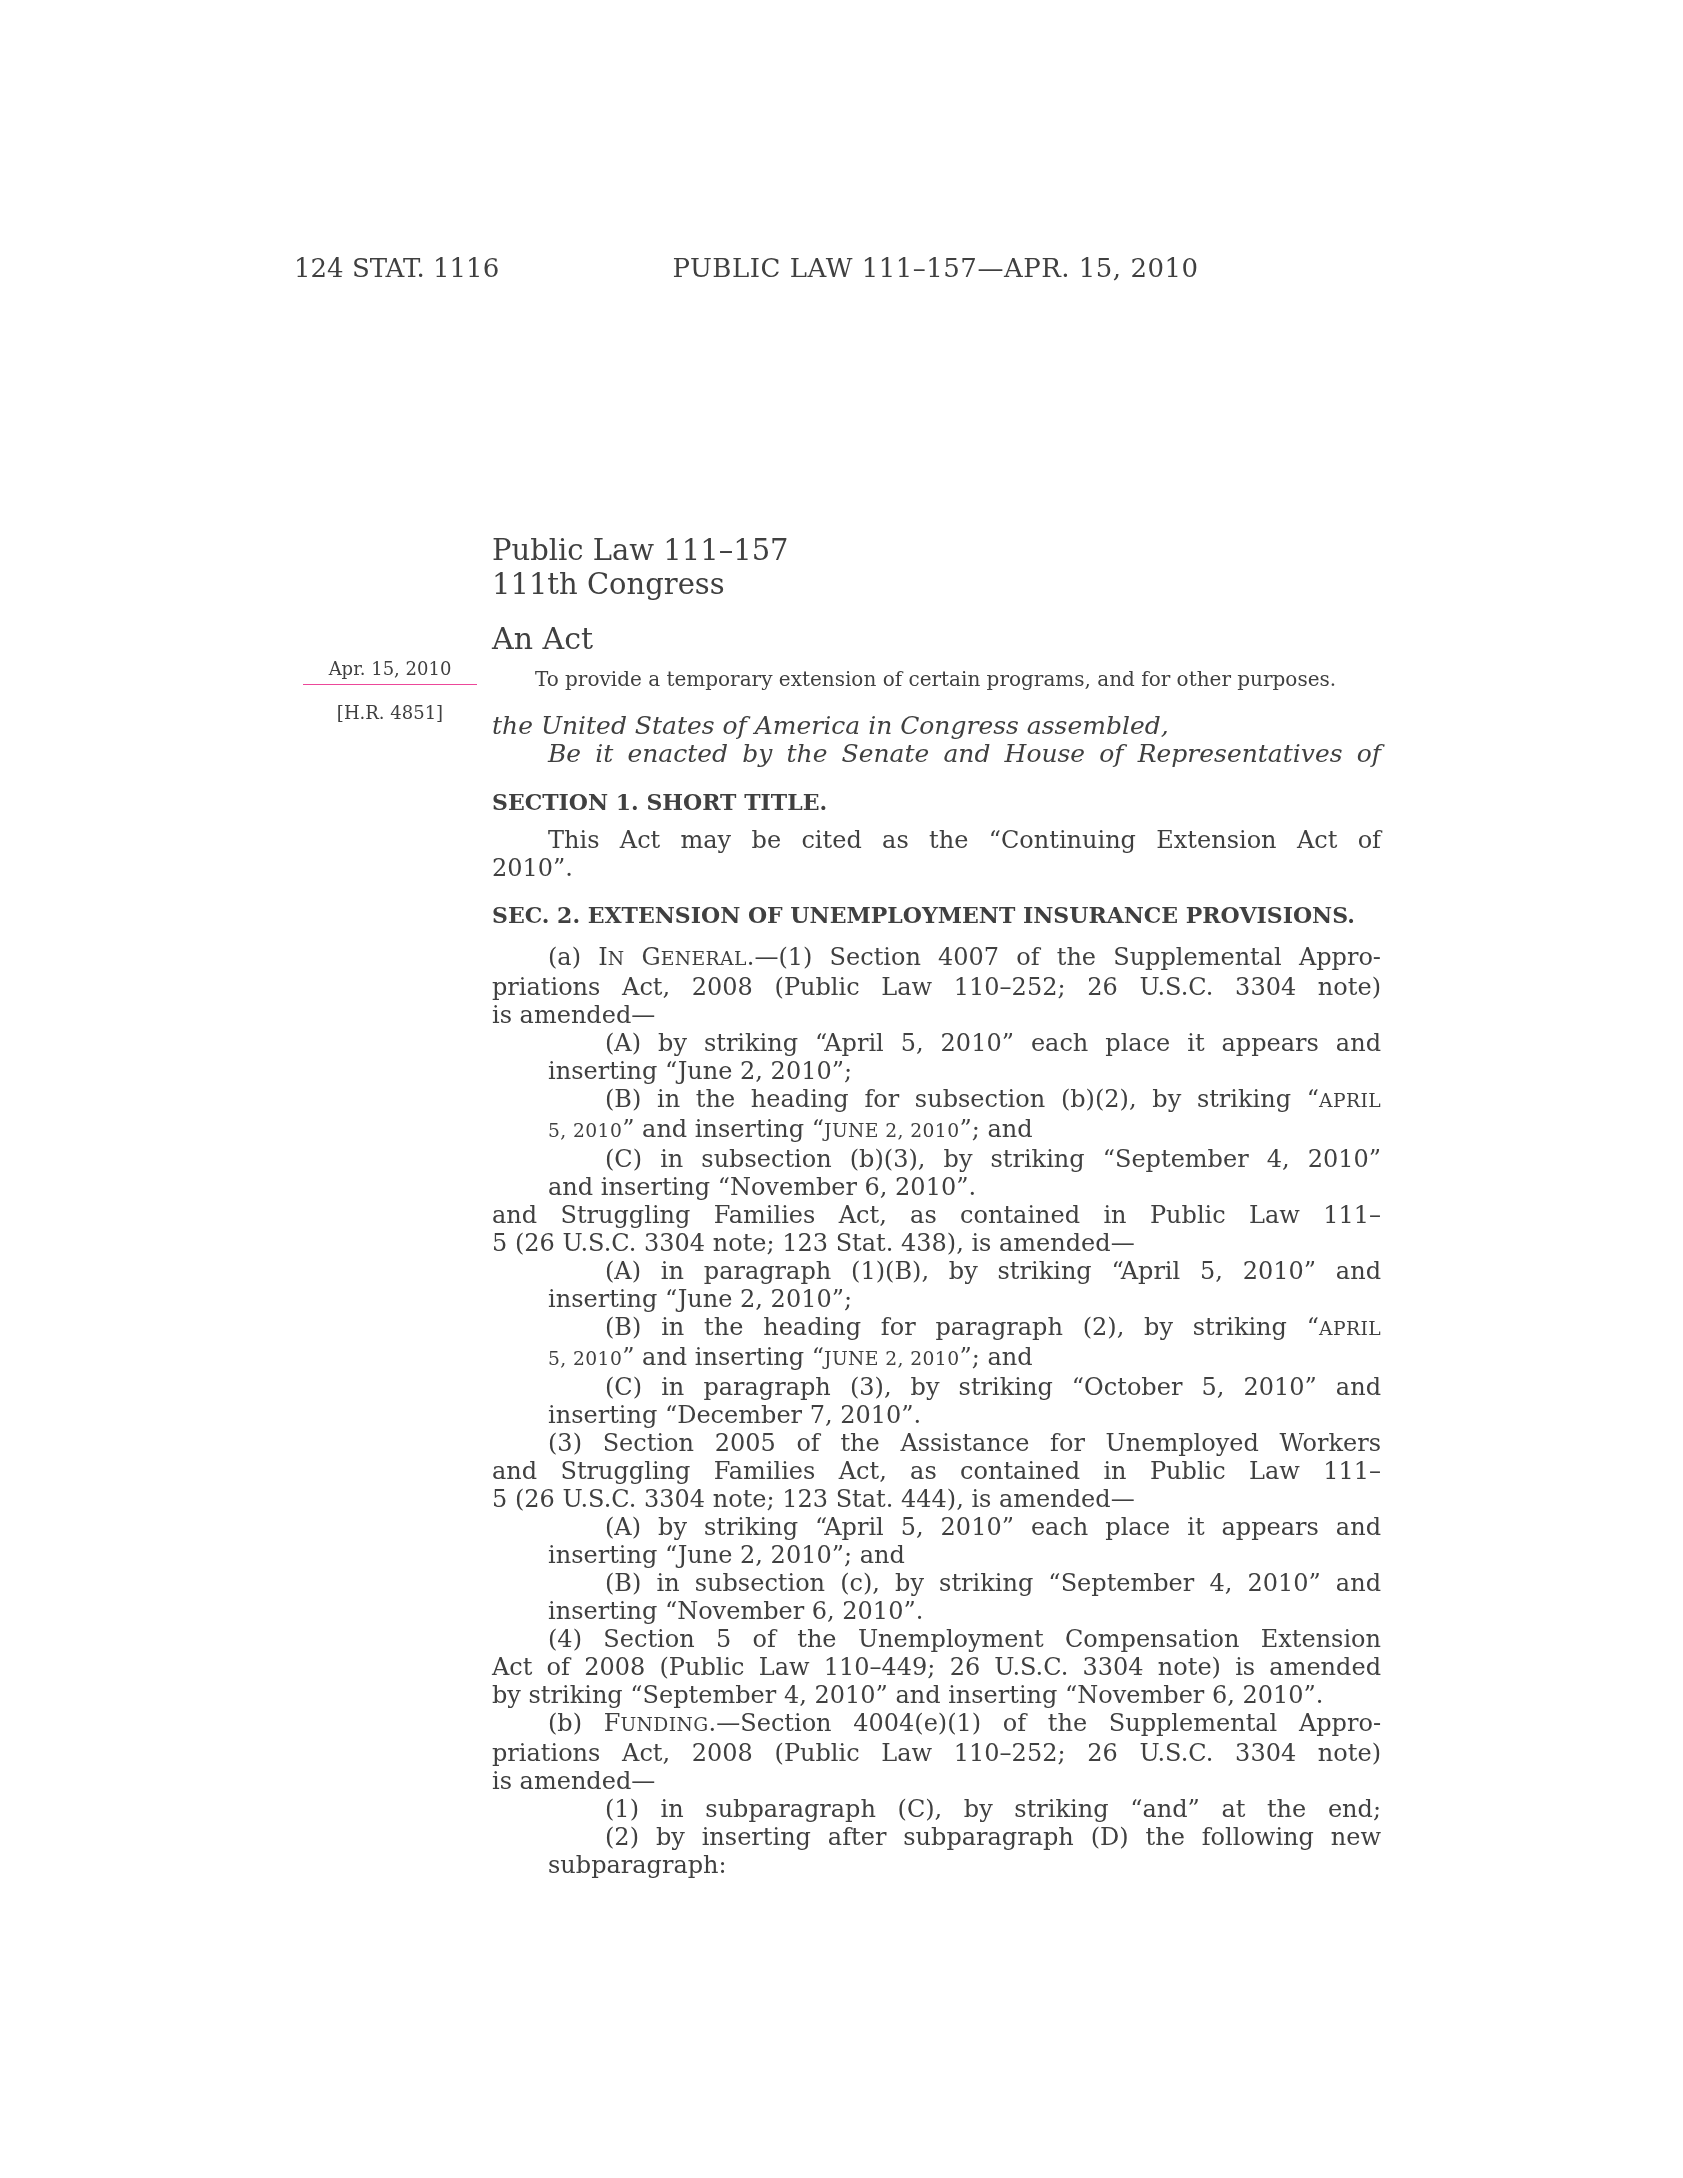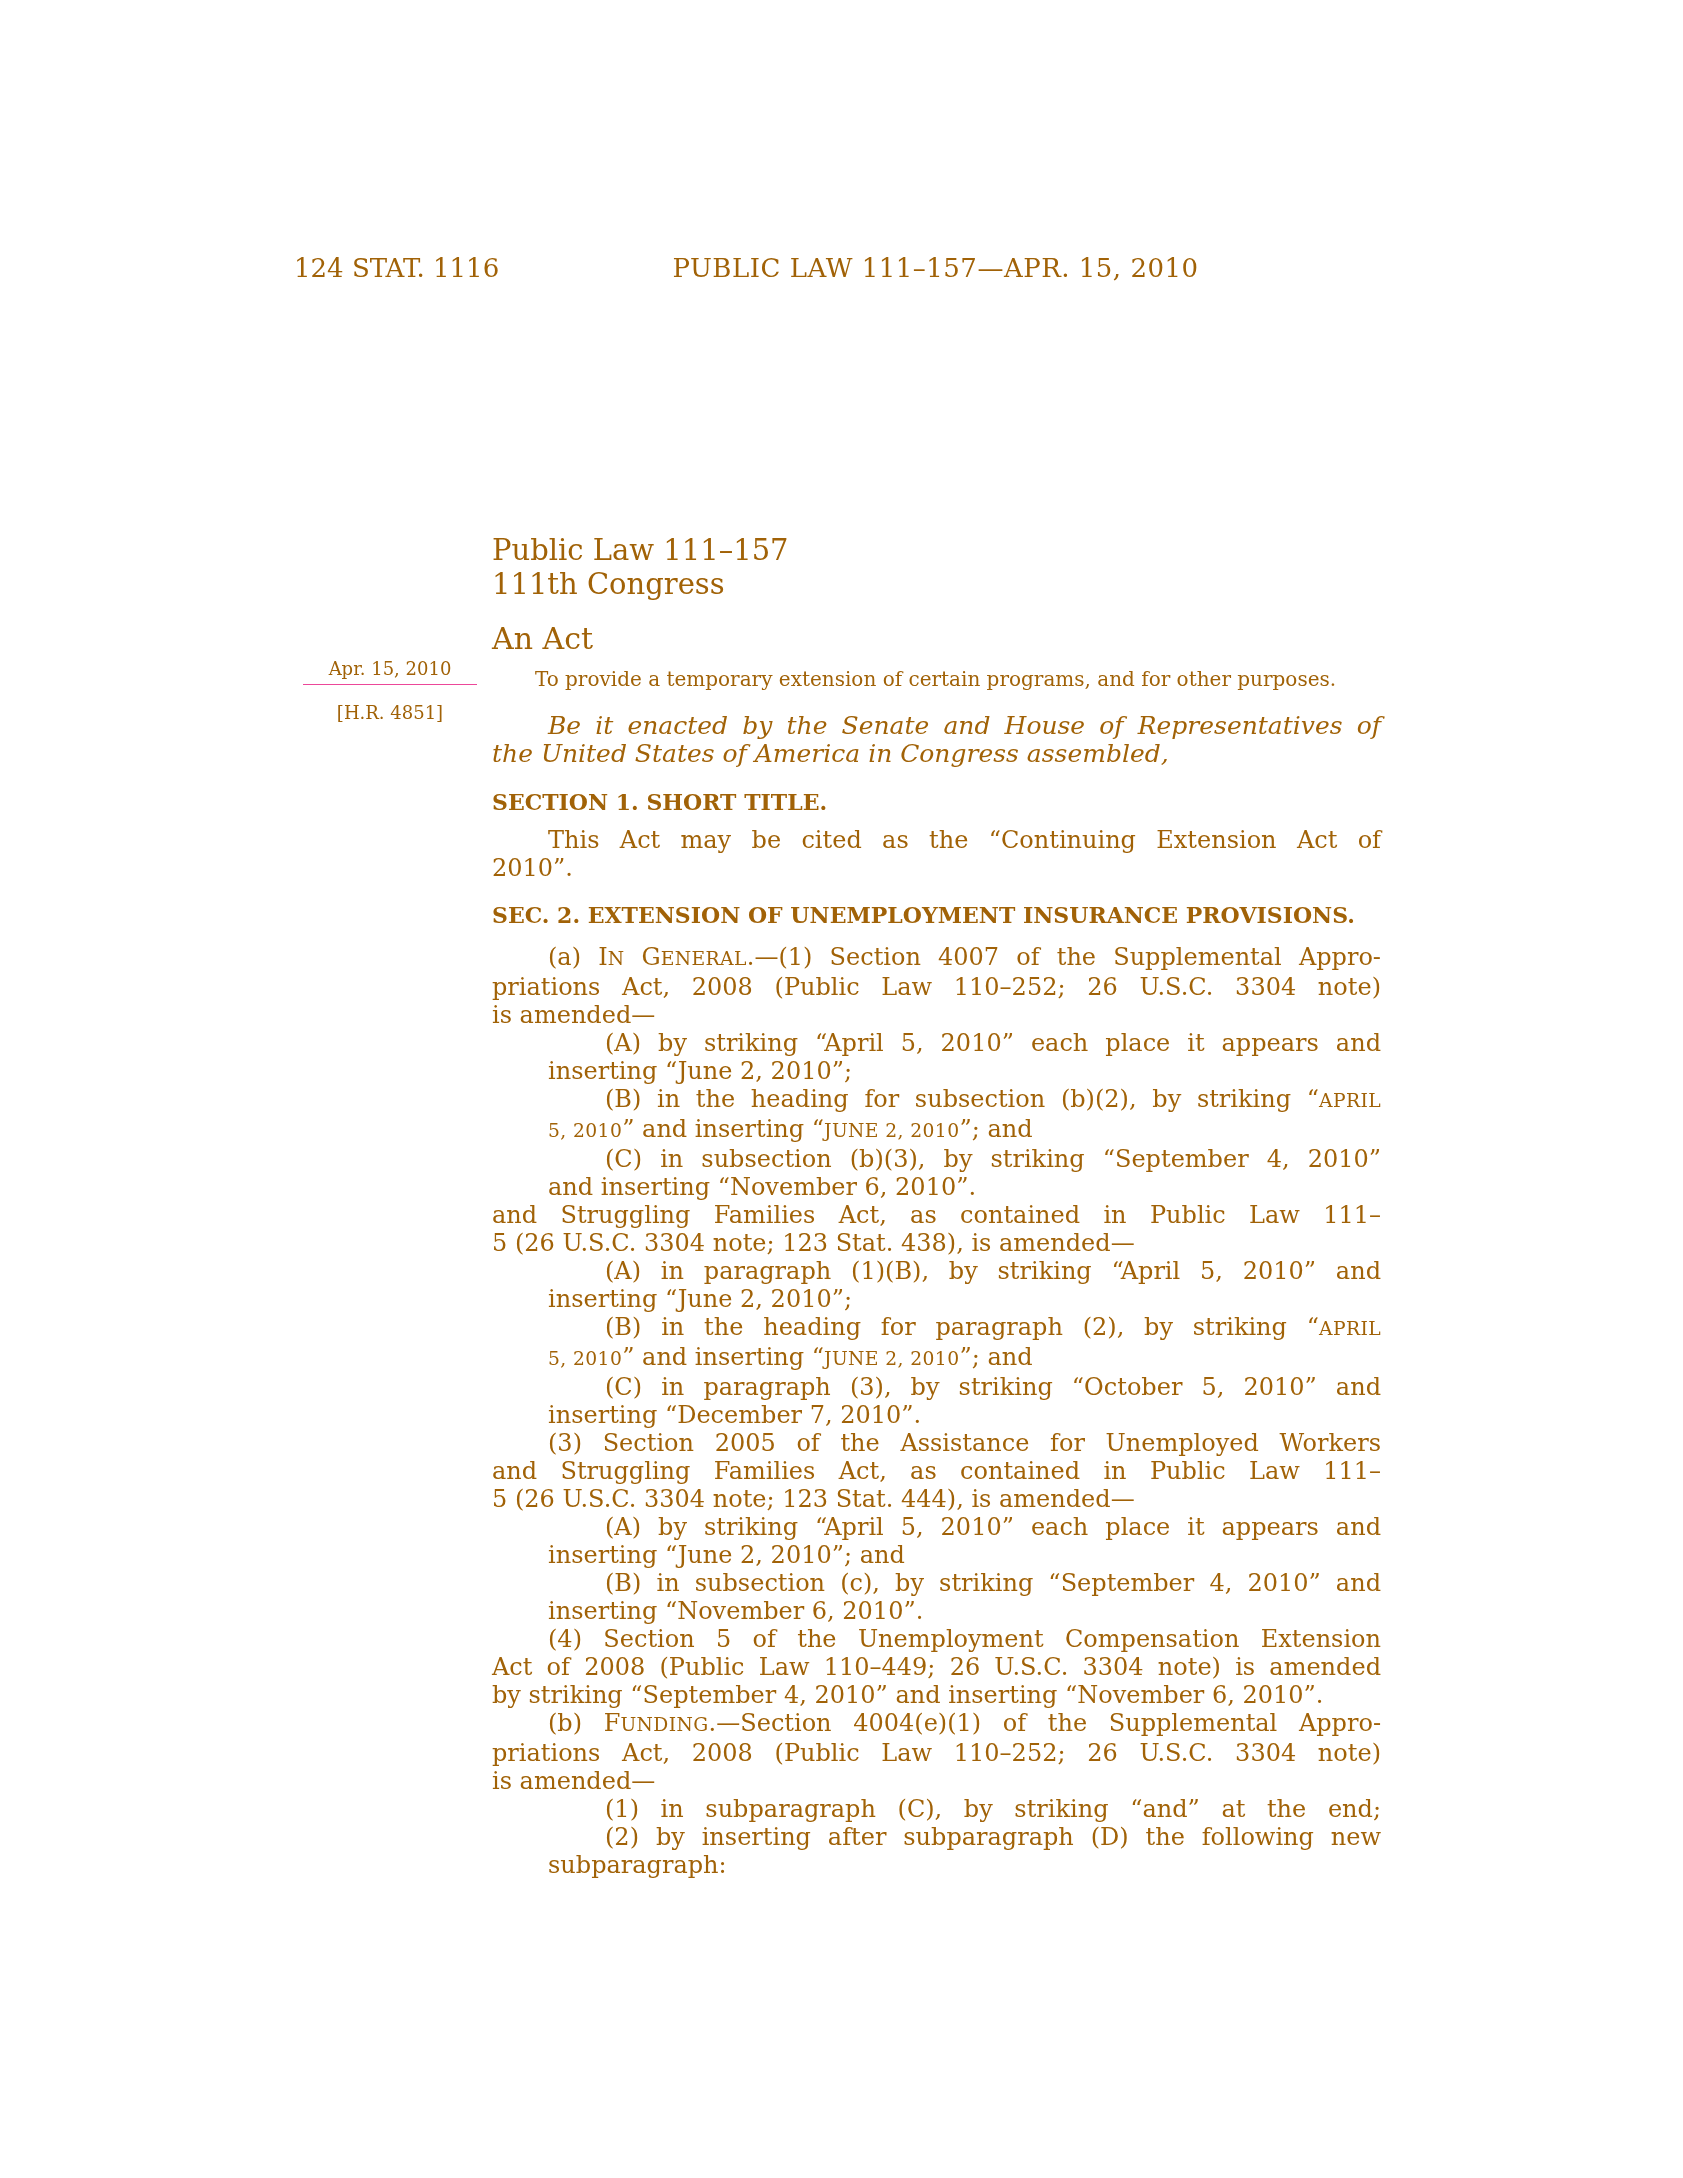--- a/index.html
+++ b/index.html
@@ -1,18 +1,18 @@
 <!DOCTYPE html>
 <html><head>
 <meta charset="utf-8">
 <style>
   html,body{margin:0;padding:0;background:#e8e8e8;}
   .page{
     position:relative;width:1683px;height:2178px;background:#ffffff;
-    color:#a16207;font-family:"DejaVu Serif","Liberation Serif",serif;
+    color:#404040;font-family:"DejaVu Serif","Liberation Serif",serif;
     overflow:hidden;
   }
   
   .stat-cite{position:absolute;left:294px;top:253px;font-size:26px;white-space:nowrap;}
   .law-cite{position:absolute;left:492px;top:253px;width:887px;text-align:center;font-size:26px;letter-spacing:0.5px;white-space:nowrap;}
   
   .law-title{position:absolute;left:492px;top:533px;font-size:29px;line-height:34px;}
   .act-heading{position:absolute;left:492px;top:621px;width:887px;font-size:30px;}
   
   .purpose{position:absolute;left:492px;top:667px;width:887px;text-align:center;font-size:20px;}
@@ -55,22 +55,22 @@
 
   <div class="purpose">To provide a temporary extension of certain programs, and for other purposes.</div>
 
   <div class="date-block">
     <div class="date-line">Apr. 15, 2010</div>
     <div class="bill-line">[H.R. 4851]</div>
   </div>
 
 
   <div class="enacting body-lines-like">
+      <div class="ln l i0"><span>the United States of America in Congress assembled,</span></div>
       <div class="ln j i1"><span>Be it enacted by the Senate and House of Representatives of</span></div>
-      <div class="ln l i0"><span>the United States of America in Congress assembled,</span></div>
     </div>
 
   <div class="sec-heading h-sec1">SECTION 1. SHORT TITLE.</div>
   <div class="body-lines b-sec1">
       <div class="ln j i1"><span>This Act may be cited as the “Continuing Extension Act of</span></div>
       <div class="ln l i0"><span>2010”.</span></div>
     </div>
 
   <div class="sec-heading h-sec2">SEC. 2. EXTENSION OF UNEMPLOYMENT INSURANCE PROVISIONS.</div>
   <div class="body-lines b-sec2">

